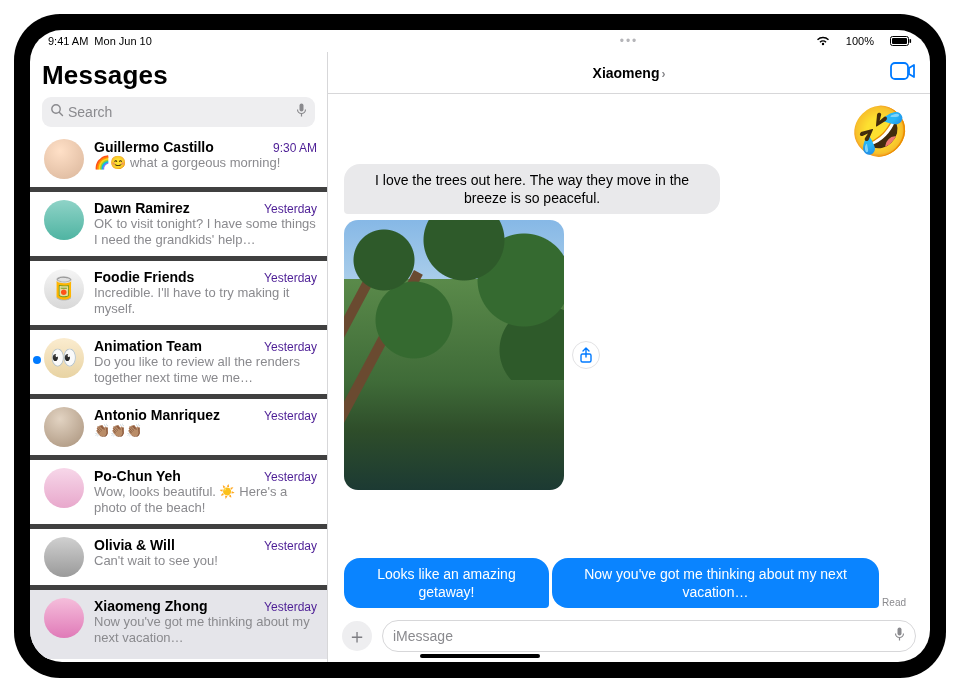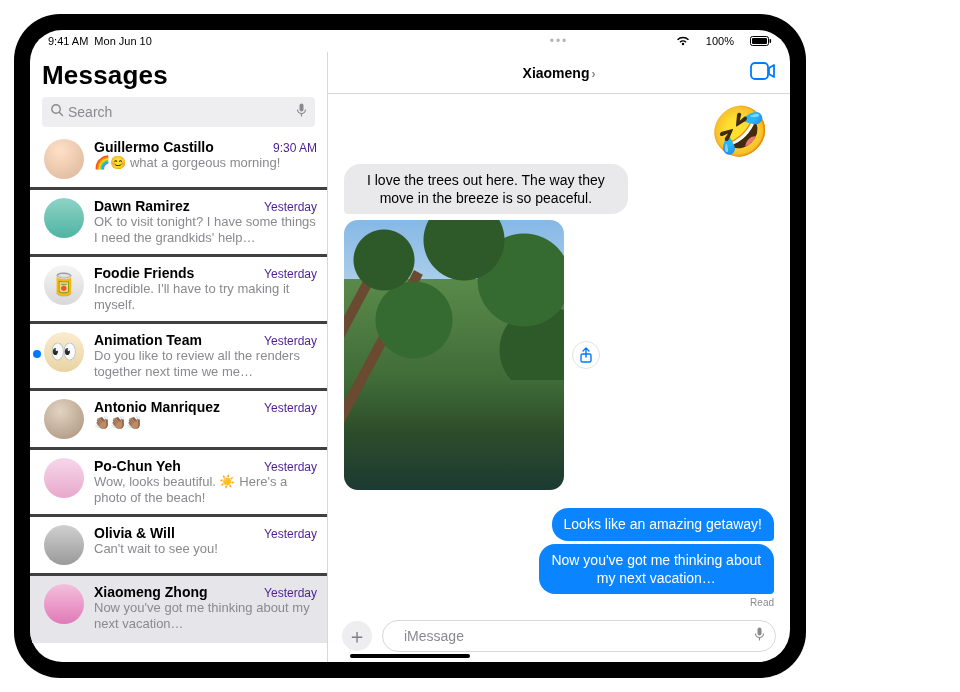--- a/index.html
+++ b/index.html
@@ -8,21 +8,21 @@
     background: #fff;
     width: 960px;
     height: 692px;
     overflow: hidden;
     position: relative;
   }
   
   .device {
     position: absolute;
     left: 14px; top: 14px;
-    width: 792px; height: 664px;
+    width: 932px; height: 664px;
     background: #000;
     border-radius: 46px;
     padding: 16px;
   }
   .screen {
     width: 100%; height: 100%;
     background: #fff;
     border-radius: 32px;
     overflow: hidden;
     position: relative;
@@ -55,30 +55,30 @@
     padding: 6px 12px 4px 12px;
   }
   .side-toolbar {
     display:flex; justify-content:space-between; align-items:center;
     height: 32px;
   }
   .link-blue { color:#007aff; font-size:15px; }
   .h1 { font-size:26px; font-weight:700; letter-spacing:0.2px; padding: 2px 0 6px 0;}
   .searchbox {
     display:flex; align-items:center;
-    background:#eeeef0; border-radius:4px; height:30px;
+    background:#eeeef0; border-radius:9px; height:30px;
     padding:0 8px; color:#8a8a8e;
   }
   .searchbox svg { flex:0 0 auto; }
   .searchbox .ph { flex:1; font-size:14px; padding-left:4px; }
   .list { flex:1; overflow:hidden; }
   .row {
     display:flex; gap:10px;
     padding: 8px 10px 8px 14px;
-    border-bottom: 3px solid #404040;
+    border-bottom: 5px solid #404040;
     position:relative;
   }
   .row.selected { background:#e5e5ea; border-bottom-color:#e5e5ea; }
   .unread-dot {
     width:8px; height:8px; border-radius:50%; background:#007aff;
     position:absolute; left:3px; top:26px;
   }
   .avatar {
     width:40px; height:40px; border-radius:50%;
     background:#ccc; flex:0 0 auto;
@@ -142,36 +142,36 @@
       radial-gradient(circle at 70px 100px, #356a30 38px, transparent 39px),
       radial-gradient(circle at 200px 130px, #2e5a2a 44px, transparent 45px);
   }
   .share-btn {
     position:absolute; right:-36px; top:50%; transform:translateY(-50%);
     width:28px; height:28px; border-radius:50%; background:#fff;
     border:1px solid #e2e2e4;
     display:flex; align-items:center; justify-content:center;
   }
   .spacer { flex:1; }
-  .out-group { align-self:flex-end; display:flex; flex-direction:column; align-items:flex-end; gap:3px;}
-  .read { font-size:10px; color:#8a8a8e; align-self:flex-end; margin-right:0;}
+  .out-group { align-self:flex-end; display:flex; flex-direction:row; align-items:flex-end; gap:3px;}
+  .read { font-size:10px; color:#8a8a8e; align-self:flex-end; margin-right:8px;}
   .compose {
     display:flex; align-items:center; gap:10px;
     padding: 6px 14px 10px 14px;
   }
   .plus-btn {
     width:30px; height:30px; border-radius:50%;
     background:#eeeef0; display:flex; align-items:center; justify-content:center;
     color:#7d7d82; font-size:20px; font-weight:300;
   }
   .compose-field {
     flex:1; height:32px; border:1px solid #d7d7d9; border-radius:16px;
     display:flex; align-items:center; padding:0 10px; color:#8a8a8e; font-size:14px;
   }
-  .compose-field .ph { flex:1;margin-left:11px; }
+  .compose-field .ph { flex:1; }
   .home-indicator {
     position:absolute; bottom:4px; left:50%; transform:translateX(-50%);
     width:120px; height:4px; background:#000; border-radius:3px;
   }
 </style>
 </head>
 <body>
 
 <div class="device">
   <div class="screen">

